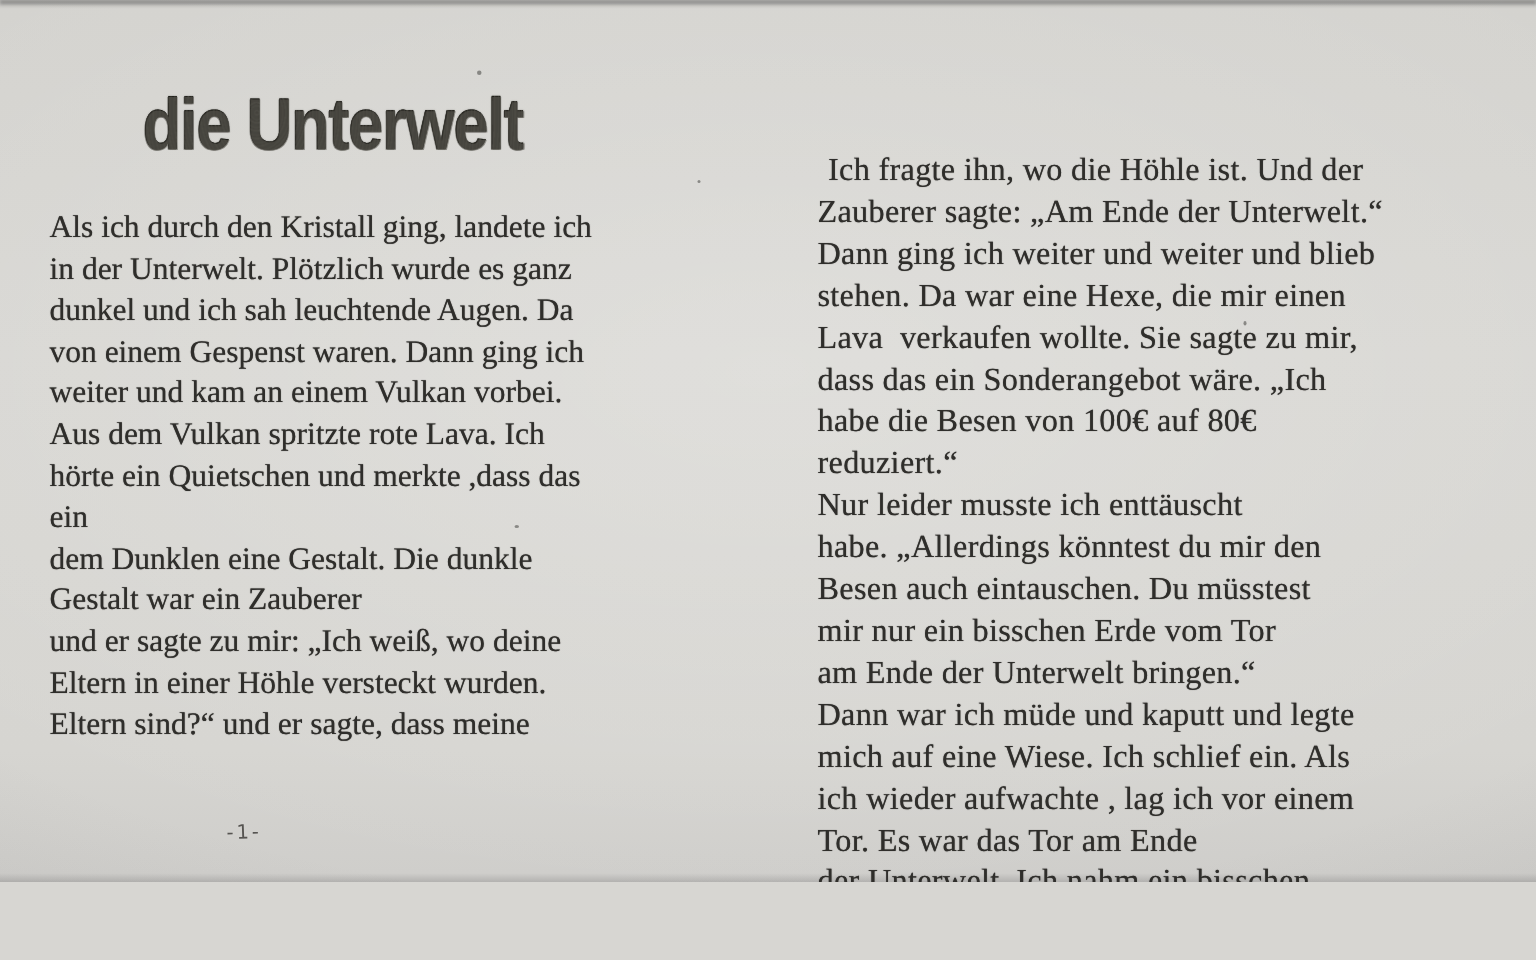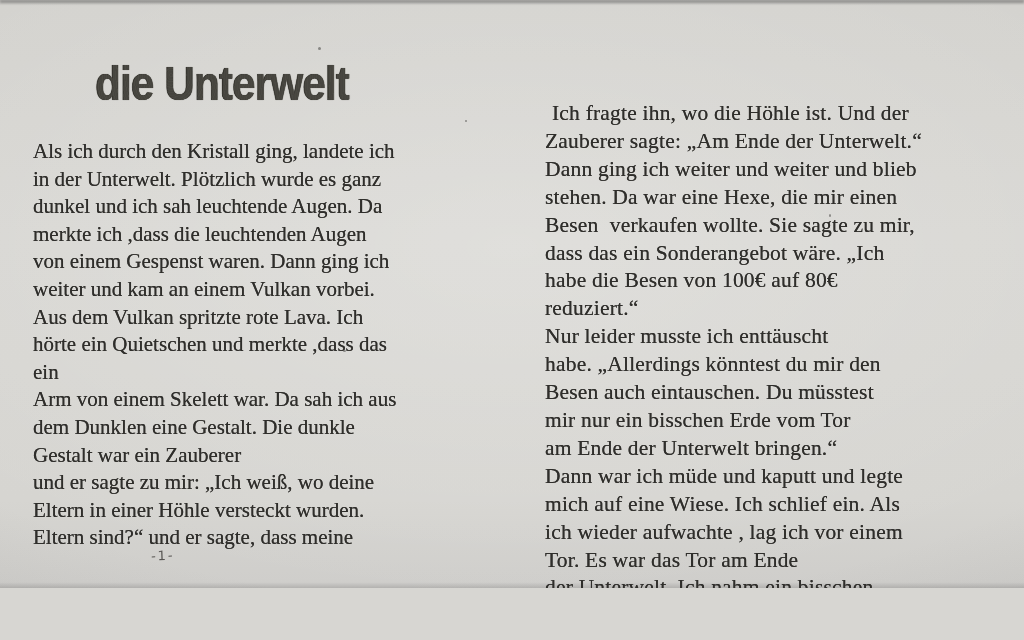--- a/index.html
+++ b/index.html
@@ -91,42 +91,40 @@
 
 <div class="photo">
   <div class="edge-top"></div>
 
   <h1 class="title">die Unterwelt</h1>
 
   <div class="col col-left">
       <div class="line">Als ich durch den Kristall ging, landete ich</div>
       <div class="line">in der Unterwelt. Plötzlich wurde es ganz</div>
       <div class="line">dunkel und ich sah leuchtende Augen. Da</div>
-      <div class="line">merkte ich ,dass die leuchtenden Augen</div>
       <div class="line">von einem Gespenst waren. Dann ging ich</div>
       <div class="line">weiter und kam an einem Vulkan vorbei.</div>
       <div class="line">Aus dem Vulkan spritzte rote Lava. Ich</div>
       <div class="line">hörte ein Quietschen und merkte ,dass das</div>
       <div class="line">ein</div>
-      <div class="line">Arm von einem Skelett war. Da sah ich aus</div>
       <div class="line">dem Dunklen eine Gestalt. Die dunkle</div>
       <div class="line">Gestalt war ein Zauberer</div>
       <div class="line">und er sagte zu mir: „Ich weiß, wo deine</div>
       <div class="line">Eltern in einer Höhle versteckt wurden.</div>
       <div class="line">Eltern sind?“ und er sagte, dass meine</div>
     </div>
 
   <div class="hand-mark mark-left">-1-</div>
 
   <div class="col col-right">
       <div class="line">Ich fragte ihn, wo die Höhle ist. Und der</div>
       <div class="line">Zauberer sagte: „Am Ende der Unterwelt.“</div>
       <div class="line">Dann ging ich weiter und weiter und blieb</div>
       <div class="line">stehen. Da war eine Hexe, die mir einen</div>
-      <div class="line">Besen  verkaufen wollte. Sie sagte zu mir,</div>
+      <div class="line">Lava  verkaufen wollte. Sie sagte zu mir,</div>
       <div class="line">dass das ein Sonderangebot wäre. „Ich</div>
       <div class="line">habe die Besen von 100€ auf 80€</div>
       <div class="line">reduziert.“</div>
       <div class="line">Nur leider musste ich enttäuscht</div>
       <div class="line">habe. „Allerdings könntest du mir den</div>
       <div class="line">Besen auch eintauschen. Du müsstest</div>
       <div class="line">mir nur ein bisschen Erde vom Tor</div>
       <div class="line">am Ende der Unterwelt bringen.“</div>
       <div class="line">Dann war ich müde und kaputt und legte</div>
       <div class="line">mich auf eine Wiese. Ich schlief ein. Als</div>

